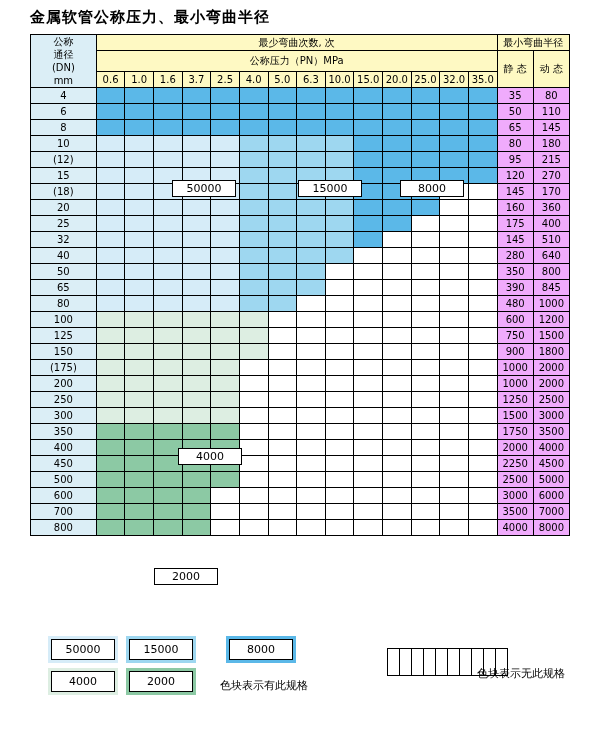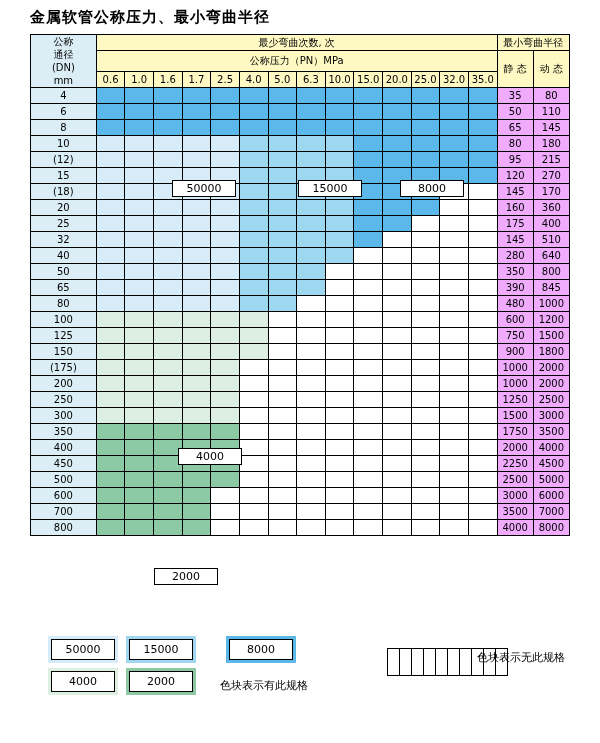--- a/index.html
+++ b/index.html
@@ -123,21 +123,21 @@
       </tr>
       <tr>
         <td class="hdr hdr-tall" colspan="14">公称压力（PN）MPa</td>
         <td class="hdr" rowspan="2">静 态</td>
         <td class="hdr" rowspan="2">动 态</td>
       </tr>
       <tr id="pressure-row">
           <td class="hdr p-col">0.6</td>
           <td class="hdr p-col">1.0</td>
           <td class="hdr p-col">1.6</td>
-          <td class="hdr p-col">1.7</td>
+          <td class="hdr p-col">3.7</td>
           <td class="hdr p-col">2.5</td>
           <td class="hdr p-col">4.0</td>
           <td class="hdr p-col">5.0</td>
           <td class="hdr p-col">6.3</td>
           <td class="hdr p-col">10.0</td>
           <td class="hdr p-col">15.0</td>
           <td class="hdr p-col">20.0</td>
           <td class="hdr p-col">25.0</td>
           <td class="hdr p-col">32.0</td>
           <td class="hdr p-col">35.0</td>
@@ -705,14 +705,14 @@
           <td></td>
       <td></td>
           <td></td>
       <td></td>
           <td></td>
       <td></td>
           <td></td>
     </tr>
   </tbody>
     </table>
-  <div class="lgtext" style="left:447px;top:14px;">色块表示无此规格</div>
+  <div class="lgtext" style="left:447px;top:30px;">色块表示无此规格</div>
 </div>
 
 </body></html>

